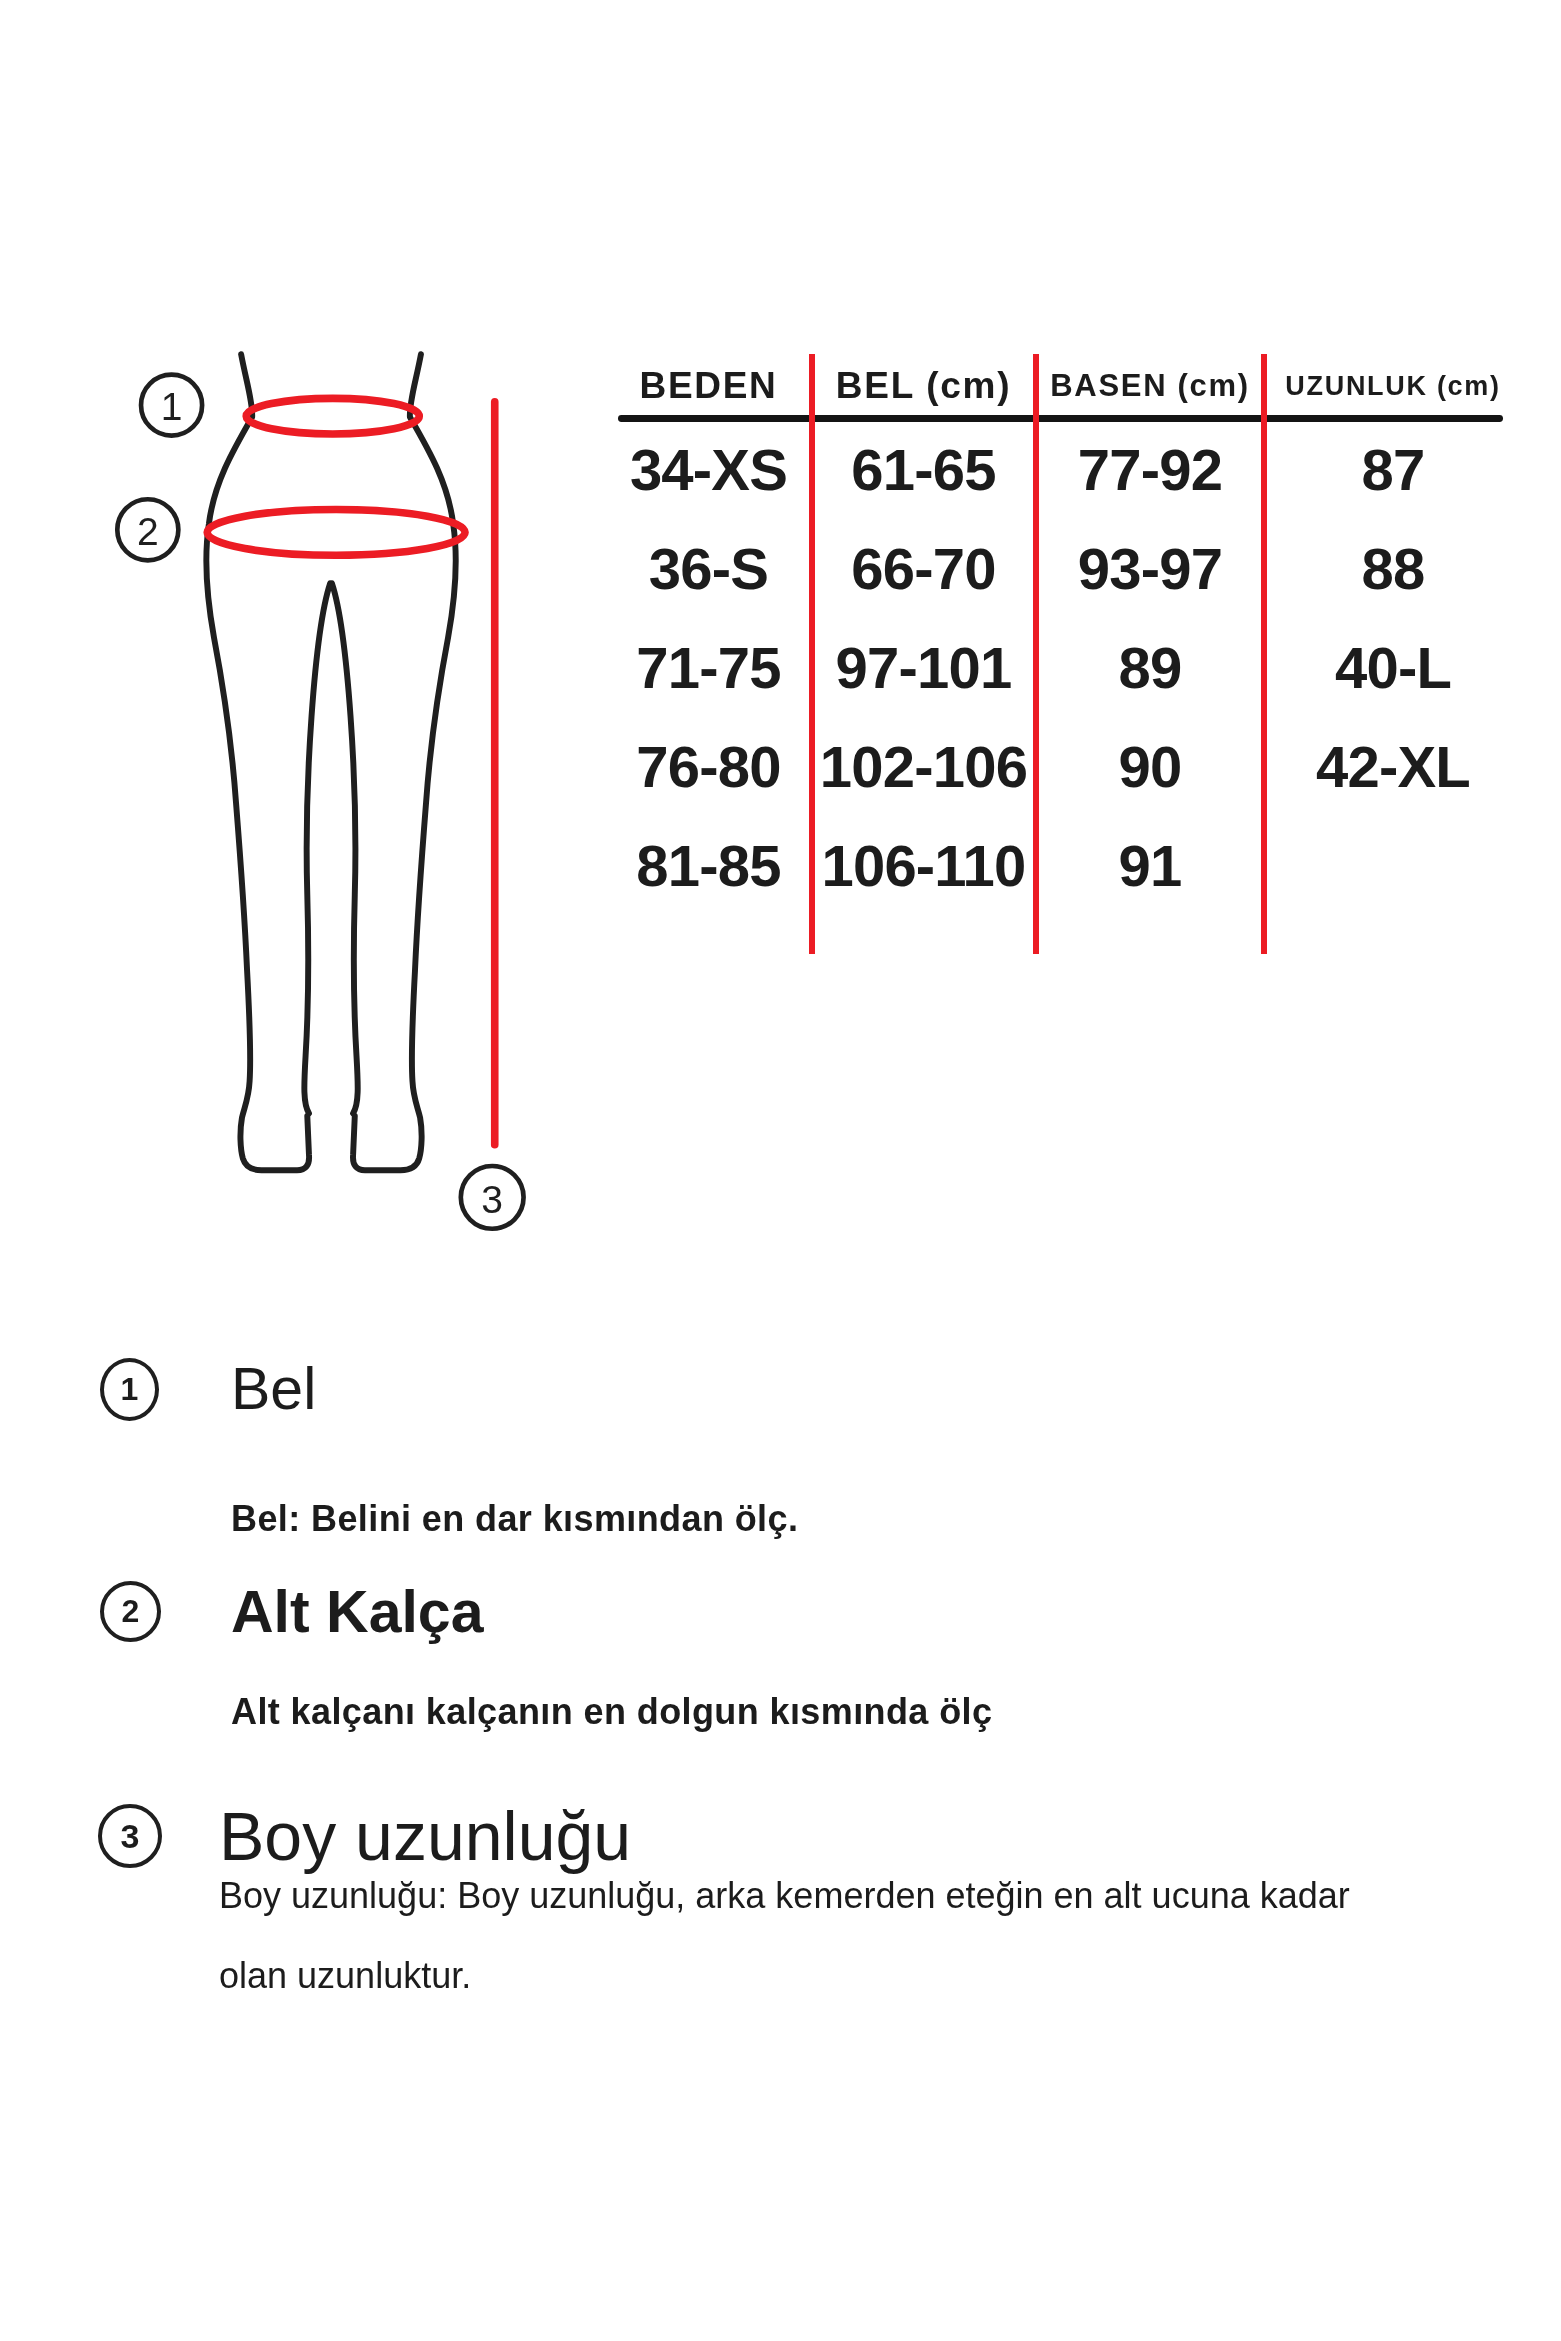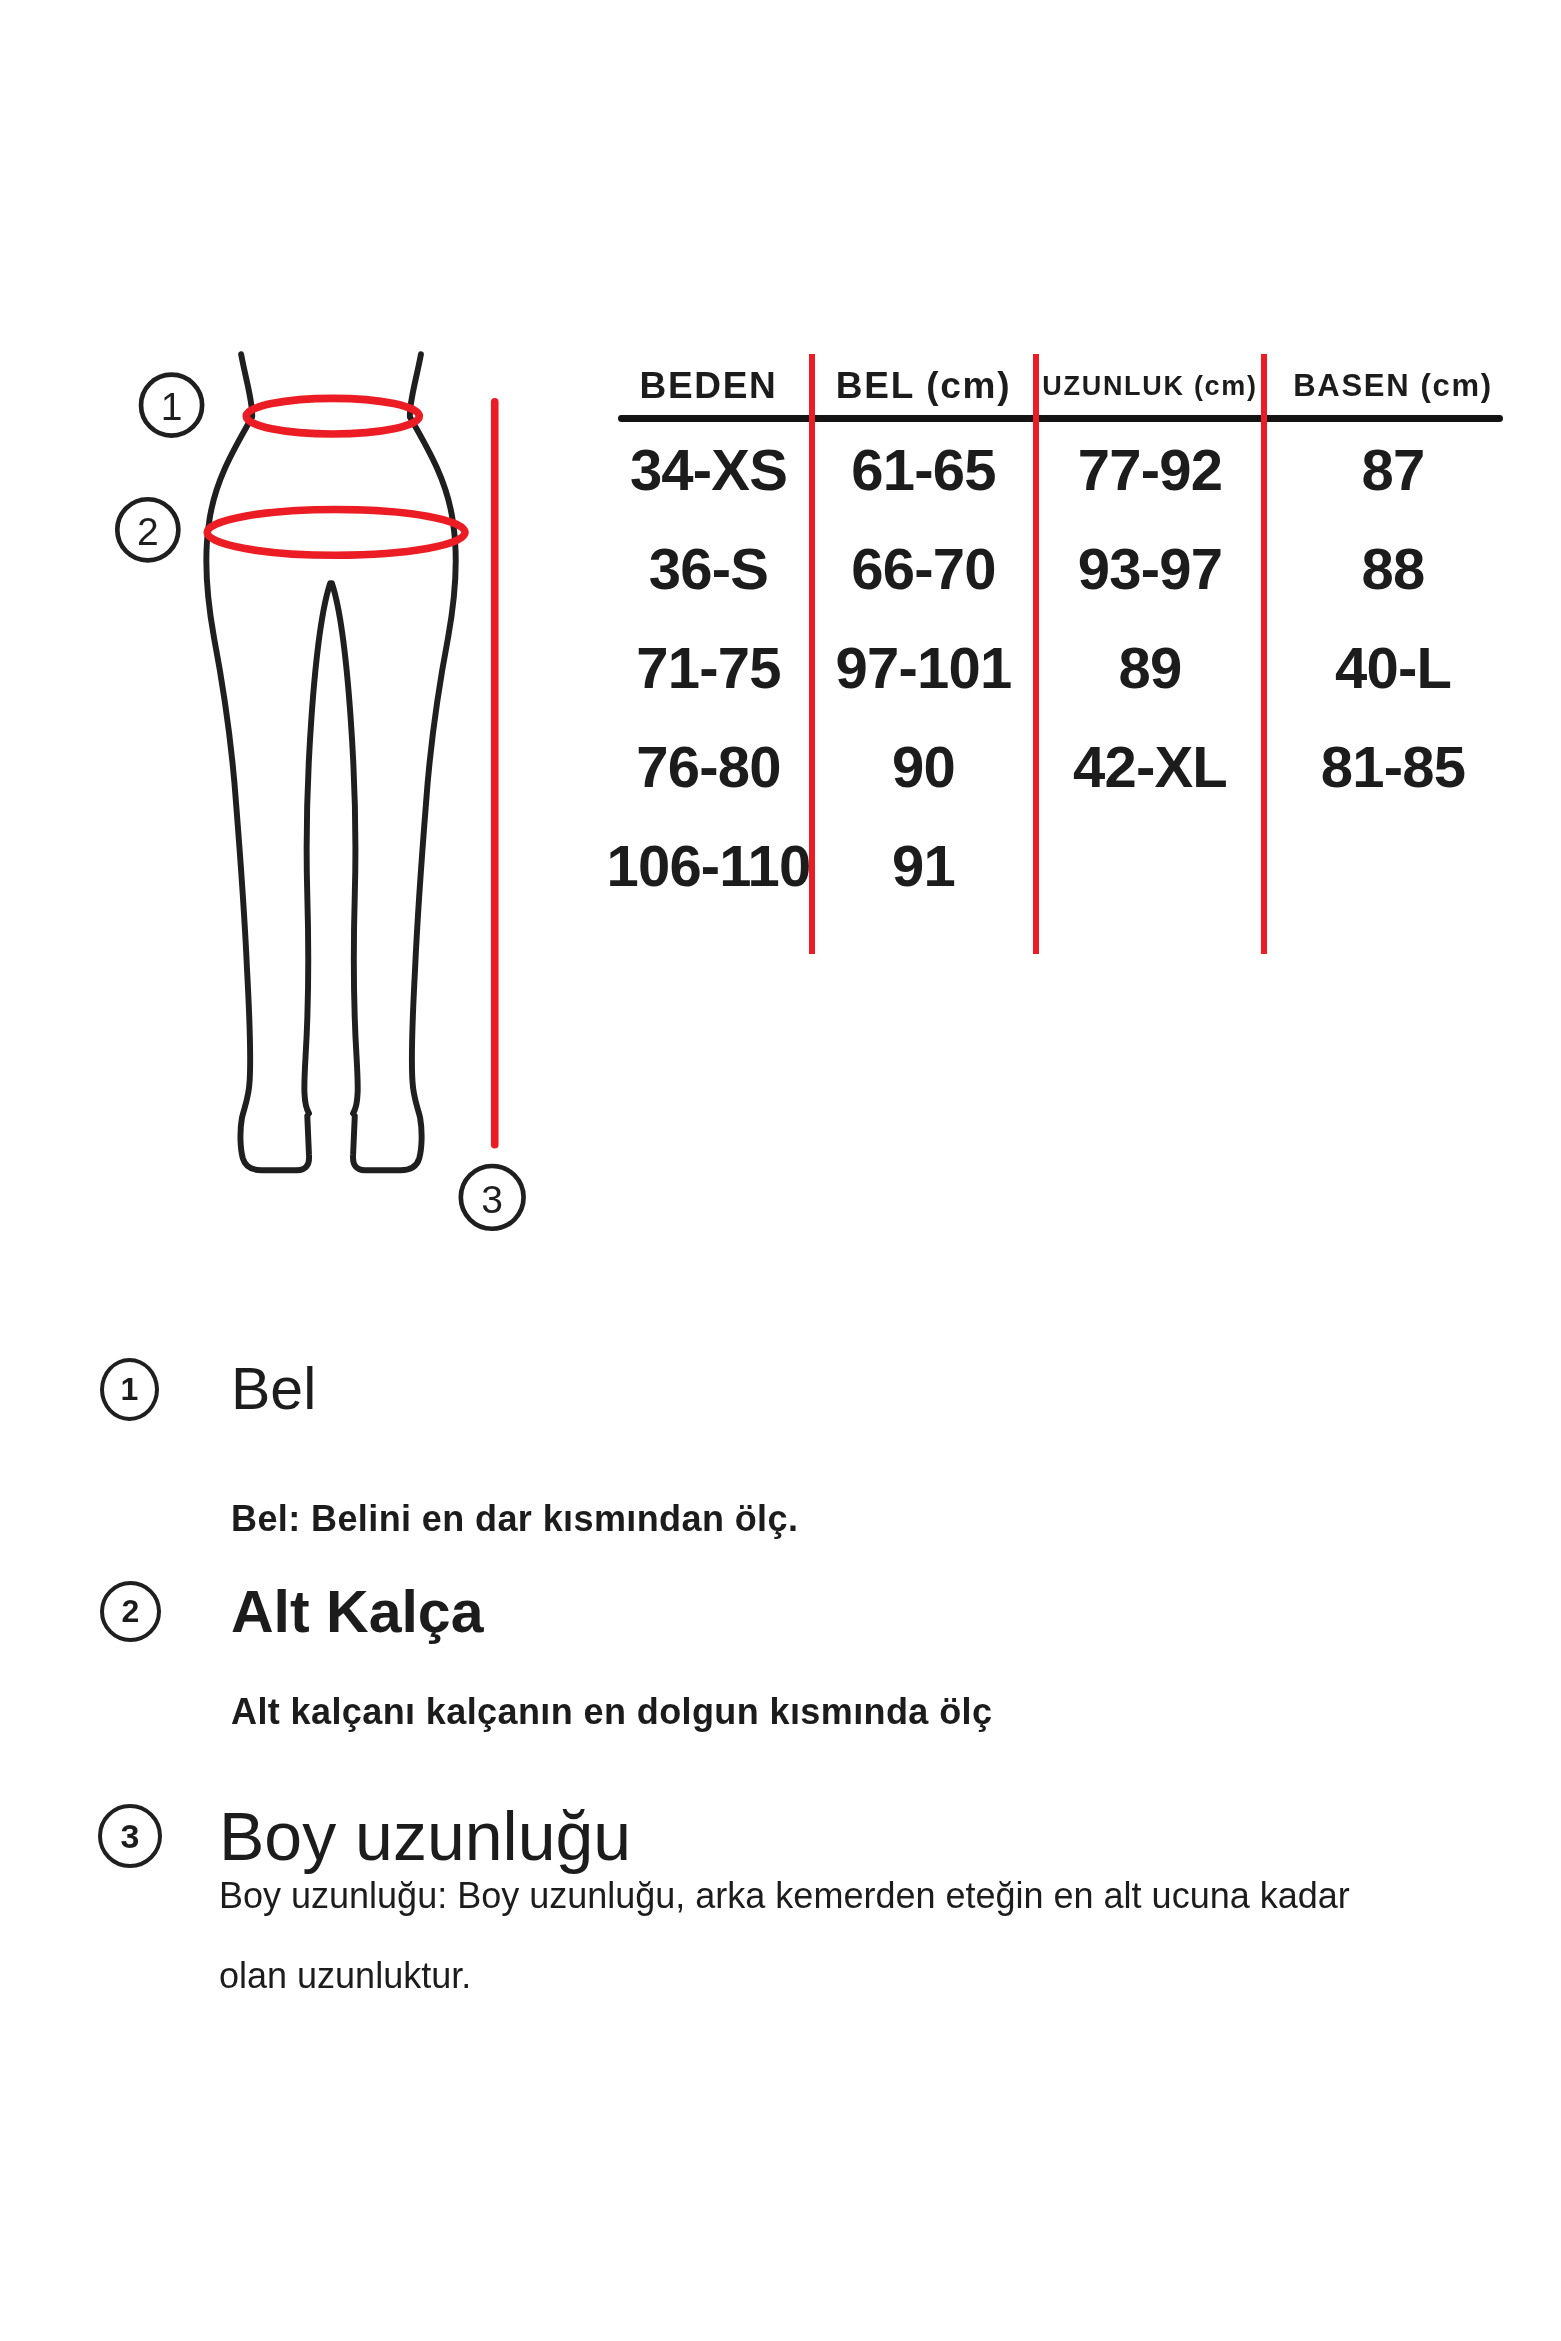--- a/index.html
+++ b/index.html
@@ -116,39 +116,40 @@
     </g>
     <g>
       <circle cx="520" cy="1032" r="37" fill="#ffffff" stroke="#1f1f1f" stroke-width="5.5"></circle>
       <text x="520" y="1034" text-anchor="middle" dominant-baseline="central" font-size="46" font-weight="400" fill="#1f1f1f">3</text>
     </g>
   </svg>
 
   <div class="size-table">
     <div class="th c0">BEDEN</div>
     <div class="th c1">BEL (cm)</div>
+    <div class="th c2">BASEN (cm)</div>
     <div class="th c3">UZUNLUK (cm)</div>
-    <div class="th c2">BASEN (cm)</div>
 
     <div class="td">34-XS</div>
     <div class="td">61-65</div>
     <div class="td">77-92</div>
     <div class="td">87</div>
 
     <div class="td">36-S</div>
     <div class="td">66-70</div>
     <div class="td">93-97</div>
     <div class="td">88</div>
 
     <div class="td">71-75</div>
     <div class="td">97-101</div>
     <div class="td">89</div>
 
     <div class="td">40-L</div>
     <div class="td">76-80</div>
+    <div class="td">102-106</div>
     <div class="td">90</div>
 
     <div class="td">42-XL</div>
     <div class="td">81-85</div>
     <div class="td">106-110</div>
     <div class="td">91</div>
 
     <div class="header-underline"></div>
     <div class="vline v1" style="background: rgb(236, 28, 36);"></div>
     <div class="vline v2" style="background: rgb(236, 28, 36);"></div>

